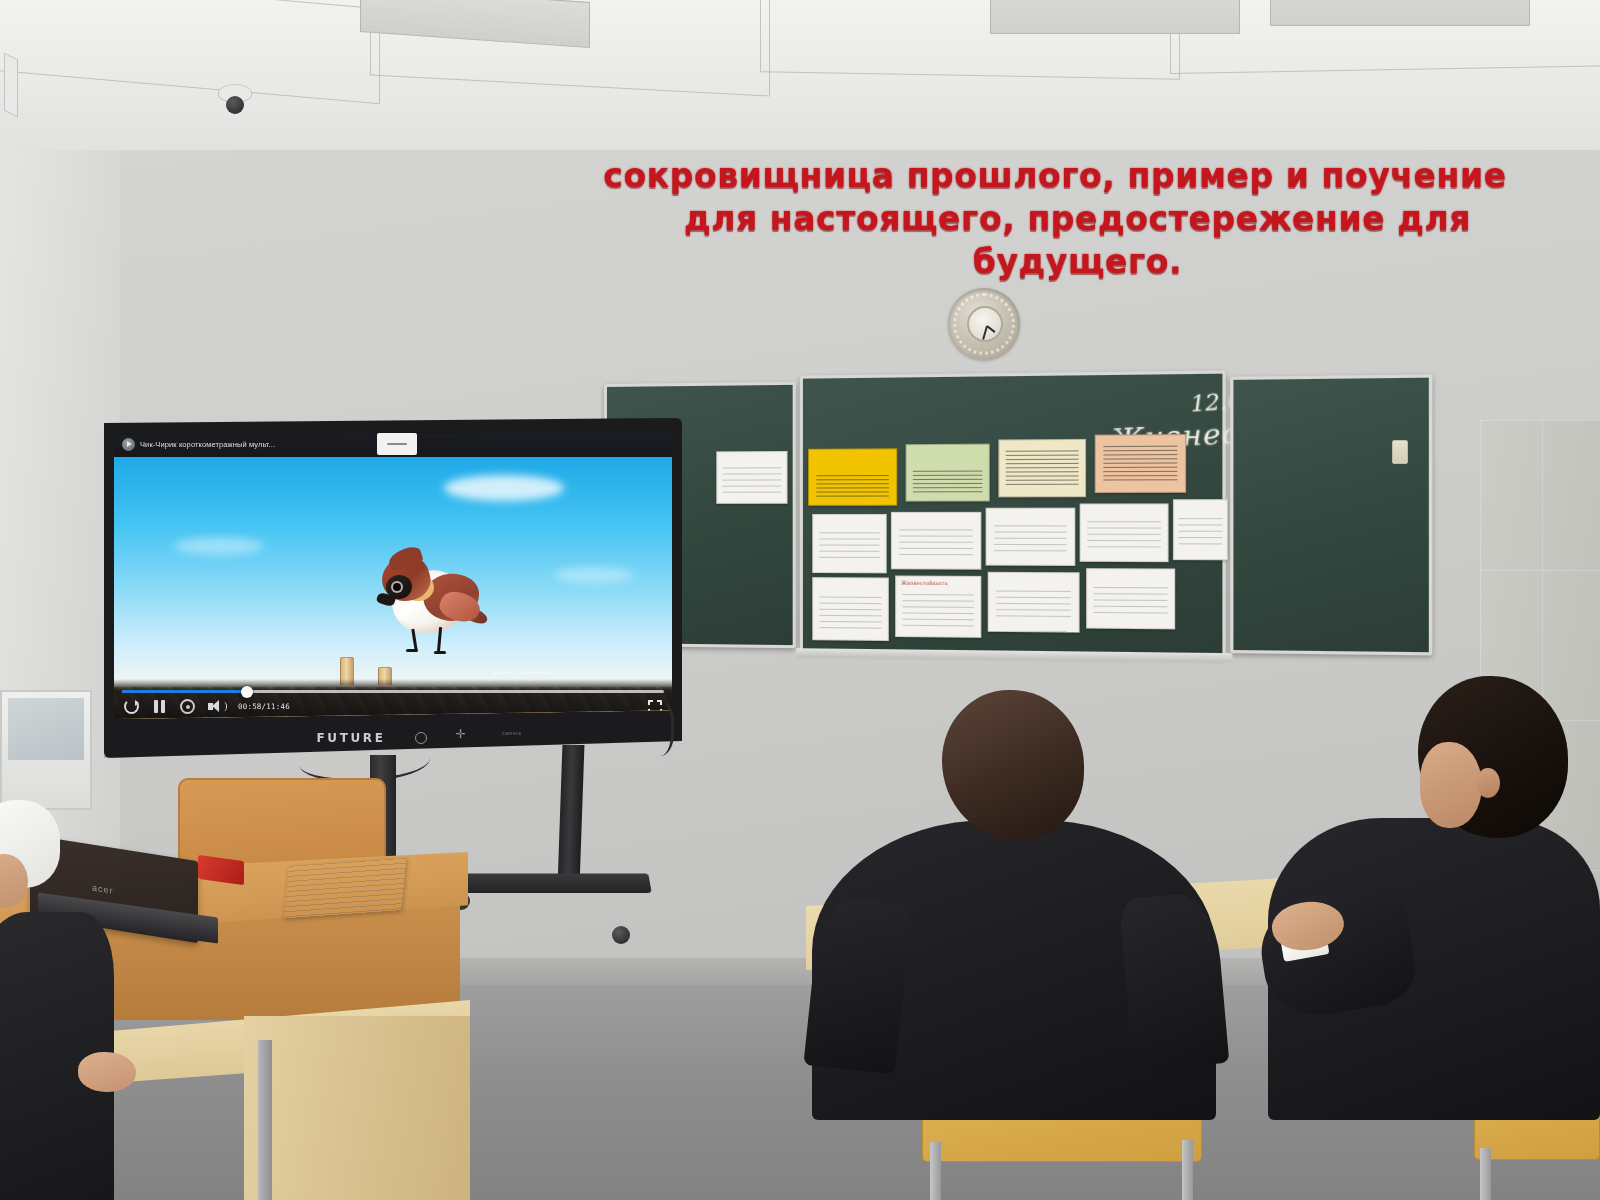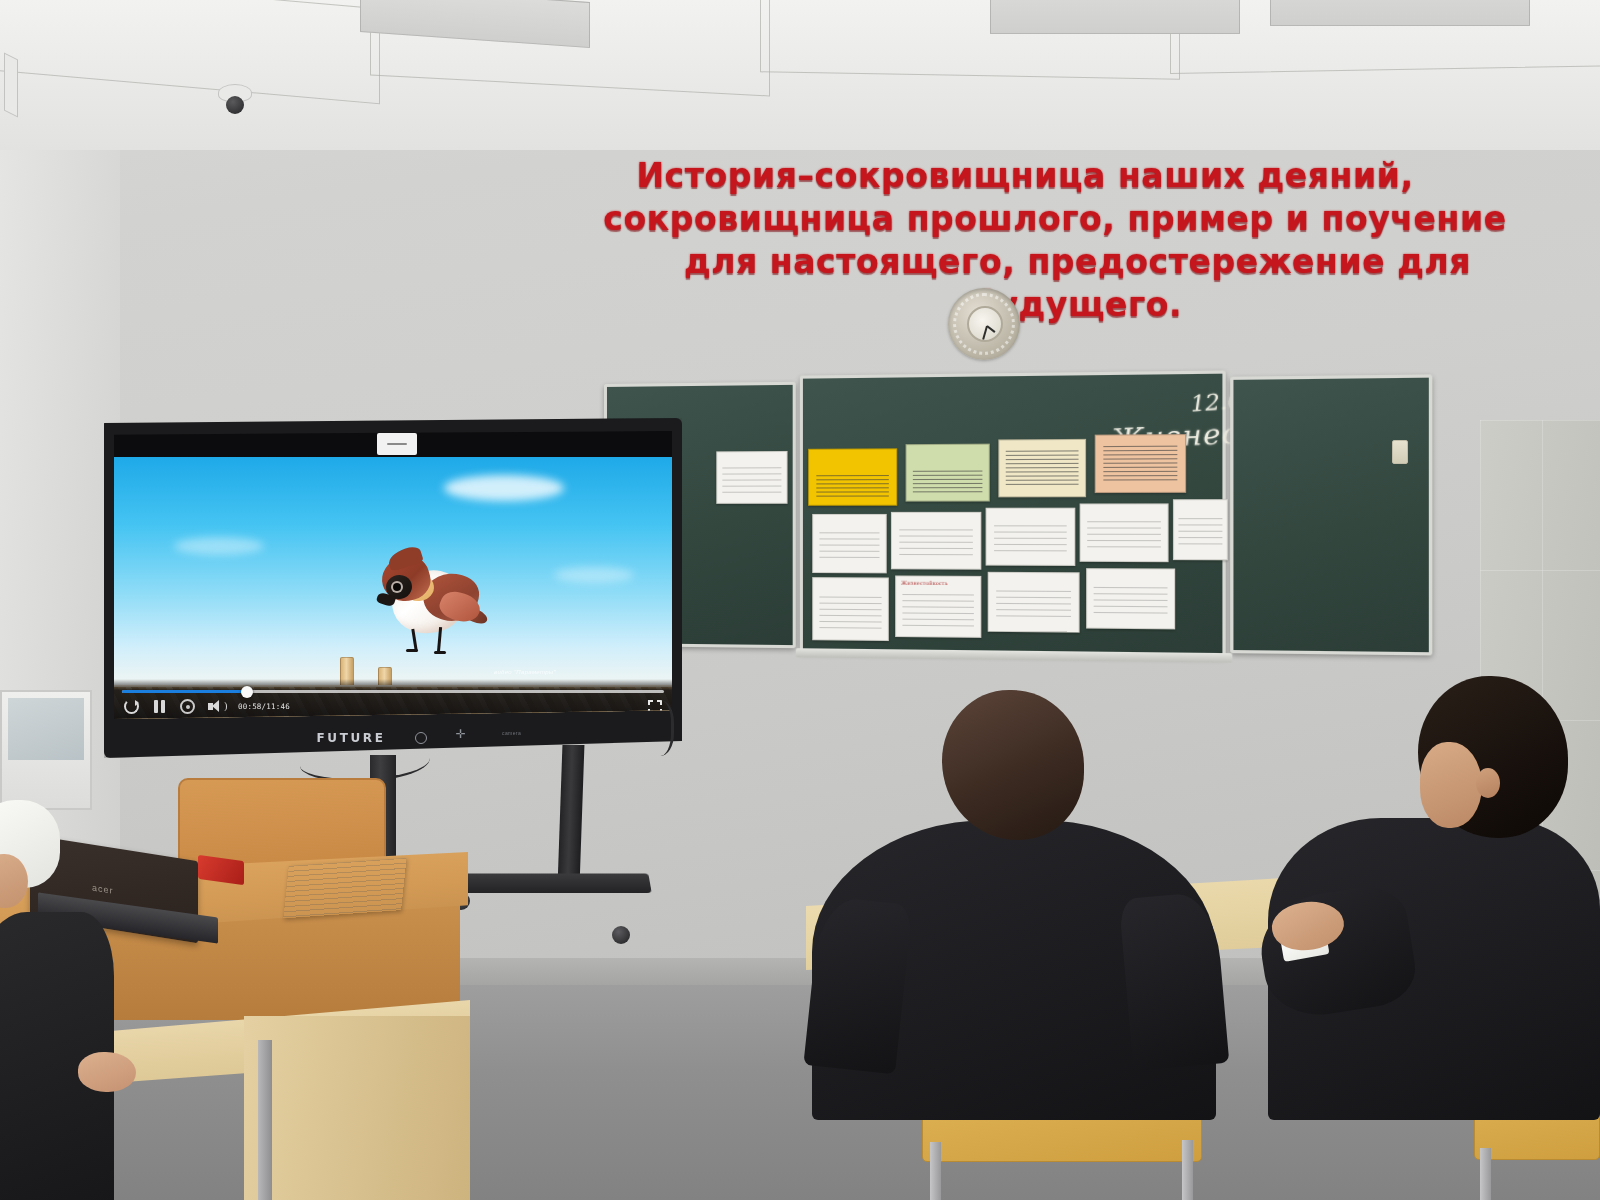--- a/index.html
+++ b/index.html
@@ -338,21 +338,20 @@
     <div class="ceil-tile" style="left:1170px;top:-26px;width:460px;height:96px;transform:skewY(-1deg);"></div>
     <div class="ceil-light" style="left:360px;top:-6px;width:230px;height:46px;transform:skewY(4deg);"></div>
     <div class="ceil-light" style="left:990px;top:-18px;width:250px;height:52px;"></div>
     <div class="ceil-light" style="left:1270px;top:-24px;width:260px;height:50px;"></div>
     <div class="conduit" style="left:4px;top:56px;width:14px;height:58px;transform:skewY(26deg);"></div>
     <div class="cam-base" style="left:218px;top:84px;"></div>
     <div class="cam-dome" style="left:226px;top:96px;"></div>
   </div>
 
   <div class="wall-quote">
-    <span class="ql l1">История–сокровищница наших деяний,</span>
     <span class="ql l2">сокровищница прошлого, пример и поучение</span>
     <span class="ql l3">для настоящего, предостережение для будущего.</span>
   </div>
 
   <div class="clock-wrap">
     <div class="clock-orn"></div>
     <div class="clock-face">
       <div class="hand h"></div>
       <div class="hand m"></div>
     </div>
@@ -442,20 +441,26 @@
           <div class="bd-foot" style="left:40px;top:104px;"></div>
           <div class="bd-foot" style="left:68px;top:106px;"></div>
         </div>
 
         <div class="post" style="left:226px;"></div>
         <div class="post" style="left:264px;height:30px;"></div>
         <div class="rope"></div>
         <div class="vid-watermark">видео "Параметры"</div>
       </div>
 
+      <div class="vid-titlebar">
+        <span class="yt-mark">
+            <i></i>
+          </span>
+        <span class="vid-title">Чик-Чирик короткометражный мульт...</span>
+      </div>
       <div class="vid-menu">
           <span></span>
         </div>
 
       <div class="ctrl-bar">
         <div class="scrub">
           <div class="scrub-fill" id="scrubFill" style="width: 23%; background: rgb(27, 127, 224);"></div>
           <div class="scrub-knob" id="scrubKnob" style="left: calc(23% - 6px);"></div>
         </div>
         <div class="ctrl-row">

